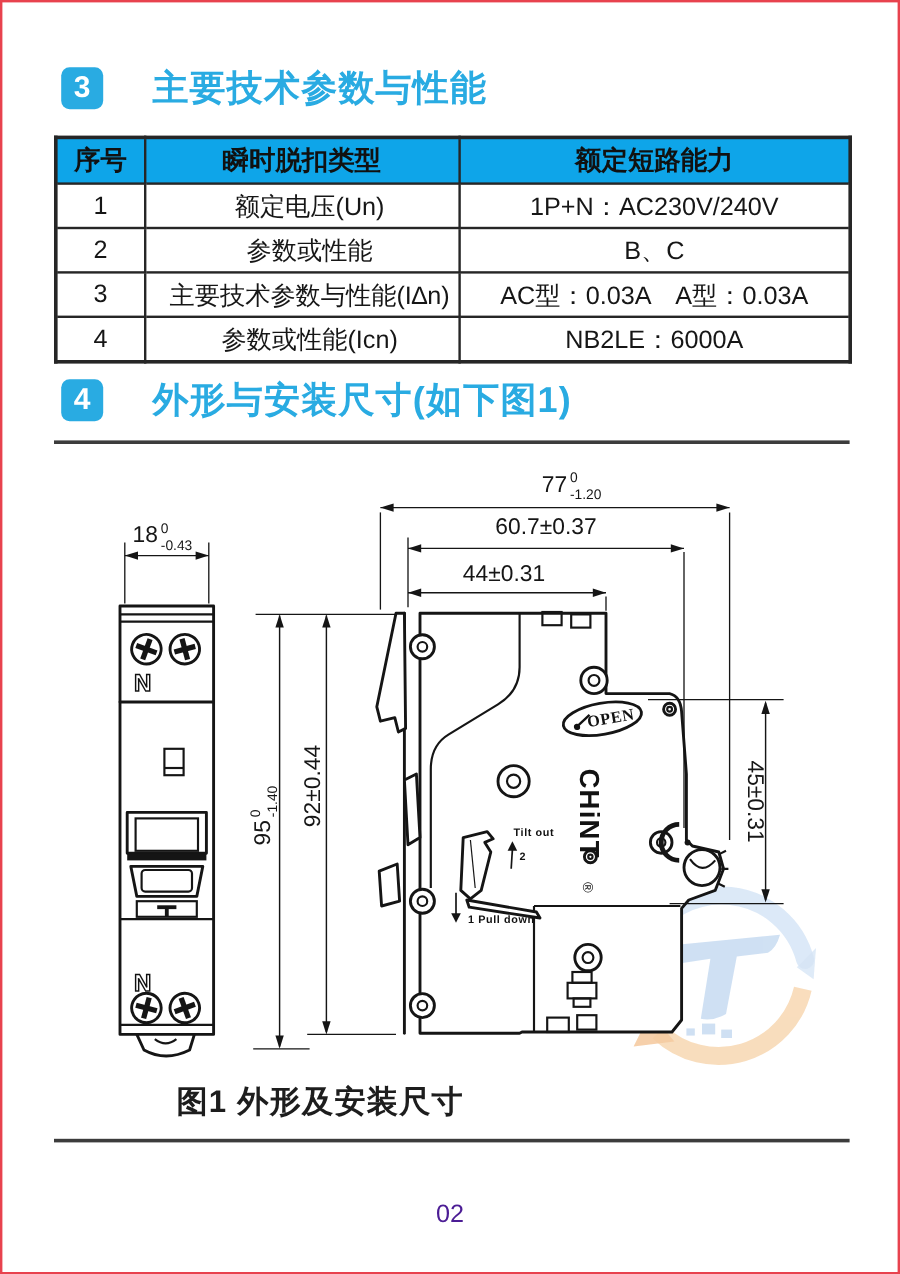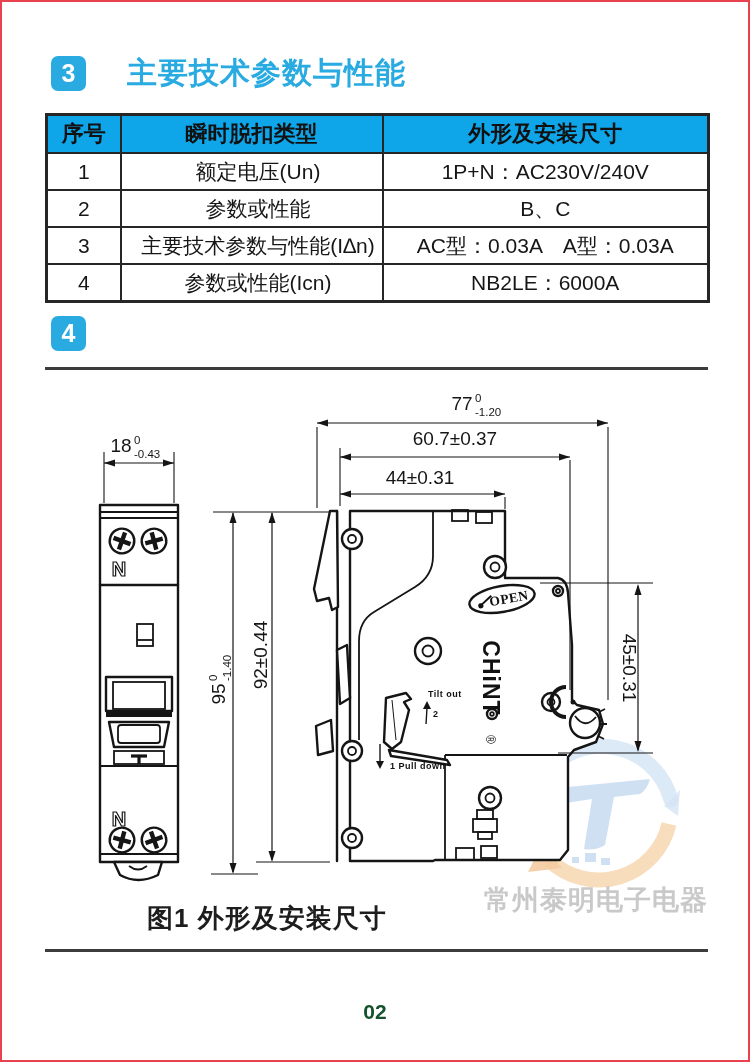--- a/index.html
+++ b/index.html
@@ -13,21 +13,21 @@
   table.spec{position:absolute;left:45px;top:113px;width:662px;border-collapse:collapse;table-layout:fixed;
         border:3px solid #262626;}
   table.spec th{background:#0ea5e9;height:34px;font-size:22px;font-weight:bold;color:#111;border:2px solid #262626;}
   table.spec td{height:33px;font-size:21px;color:#161616;text-align:center;border:2px solid #262626;background:#fff;}
   td.param{text-align:left;padding-left:14px;margin-left:20px;}
   td.no{font-size:20px;}
   .fig-caption{position:absolute;left:147px;top:901px;width:440px;text-align:left;
         font-size:26px;font-weight:bold;color:#1d1d1d;letter-spacing:1px;}
   .wm-text{position:absolute;left:484px;top:882px;font-size:27px;font-weight:bold;
         color:#c9c9c9;letter-spacing:1px;white-space:nowrap;}
-  .page-num{position:absolute;left:0;top:1000px;width:750px;text-align:center;font-size:21px;color:#14532d;font-weight:bold;}
+  .page-num{position:absolute;left:0;top:1000px;width:750px;text-align:center;font-size:21px;color:#4c1d95;}
   svg text{font-family:"Liberation Sans","DejaVu Sans",sans-serif;}
   .ln{stroke:#151515;stroke-width:2.4;fill:none;stroke-linejoin:round;stroke-linecap:round;}
   .fw{stroke:#151515;stroke-width:2.4;fill:#fff;stroke-linejoin:round;}
   .t2{stroke:#151515;stroke-width:1.8;fill:none;}
   .dim{stroke:#151515;stroke-width:1.2;fill:none;}
   .ext{stroke:#151515;stroke-width:1.1;fill:none;}
   .ah{fill:#151515;stroke:none;}
   .dt{font-size:19px;fill:#161616;}
   .ds{font-size:11.5px;fill:#161616;}
   .nlab{font-size:20px;font-weight:bold;fill:#fff;stroke:#111;stroke-width:1.2;}
@@ -49,21 +49,21 @@
   <table class="spec">
     <colgroup>
         <col style="width:74px">
         <col style="width:262px">
         <col style="width:326px">
       </colgroup>
     <tbody>
         <tr>
       <th>序号</th>
       <th>瞬时脱扣类型</th>
-      <th>外形及安装尺寸</th>
+      <th>额定短路能力</th>
     </tr>
     <tr>
       <td class="no">1</td>
       <td class="param">额定电压(Un)</td>
       <td>1P+N：AC230V/240V</td>
     </tr>
     <tr>
       <td class="no">2</td>
       <td class="param">参数或性能</td>
       <td>B、C</td>
@@ -77,20 +77,21 @@
       <td class="no">4</td>
       <td class="param">参数或性能(Icn)</td>
       <td>NB2LE：6000A</td>
     </tr>
   </tbody>
     </table>
 
   <div class="sec-badge" style="left:51px;top:316px;">
     <span>4</span>
   </div>
+  <div class="sec-title" style="top:313px;">外形与安装尺寸(如下图1)</div>
 
   <div class="divider" style="top:367px;"></div>
 
   <svg style="position:absolute;left:45px;top:385px;" width="663" height="560" viewBox="45 385 663 560">
 
     <g opacity="0.85">
       <path d="M537,786 A72,72 0 0 1 671,800" stroke="#cfe1f4" stroke-width="15" fill="none" stroke-linecap="round" opacity="0.85"></path>
       <path d="M664,806 L680,790 L678,816 Z" fill="#cfe1f4" opacity="0.8"></path>
       <path d="M669,824 A72,72 0 0 1 549,860" stroke="#f6d3a9" stroke-width="15" fill="none" opacity="0.9"></path>
       <path d="M542,844 L562,868 L528,872 Z" fill="#f3c291" opacity="0.9"></path>
@@ -287,17 +288,16 @@
       <line x1="638" y1="586" x2="638" y2="750" class="dim"></line>
       <polygon points="638,584 634.5,595 641.5,595" class="ah"></polygon>
       <polygon points="638,752 634.5,741 641.5,741" class="ah"></polygon>
       <g transform="rotate(90 628 668)">
         <text x="628" y="673" text-anchor="middle" class="dt">45±0.31</text>
       </g>
     </g>
   </svg>
 
   <div class="fig-caption">图1 外形及安装尺寸</div>
-  <div class="wm-text">常州泰明电子电器</div>
 
   <div class="divider" style="top:949px;"></div>
   <div class="page-num">02</div>
 </div>
 
 </body></html>

